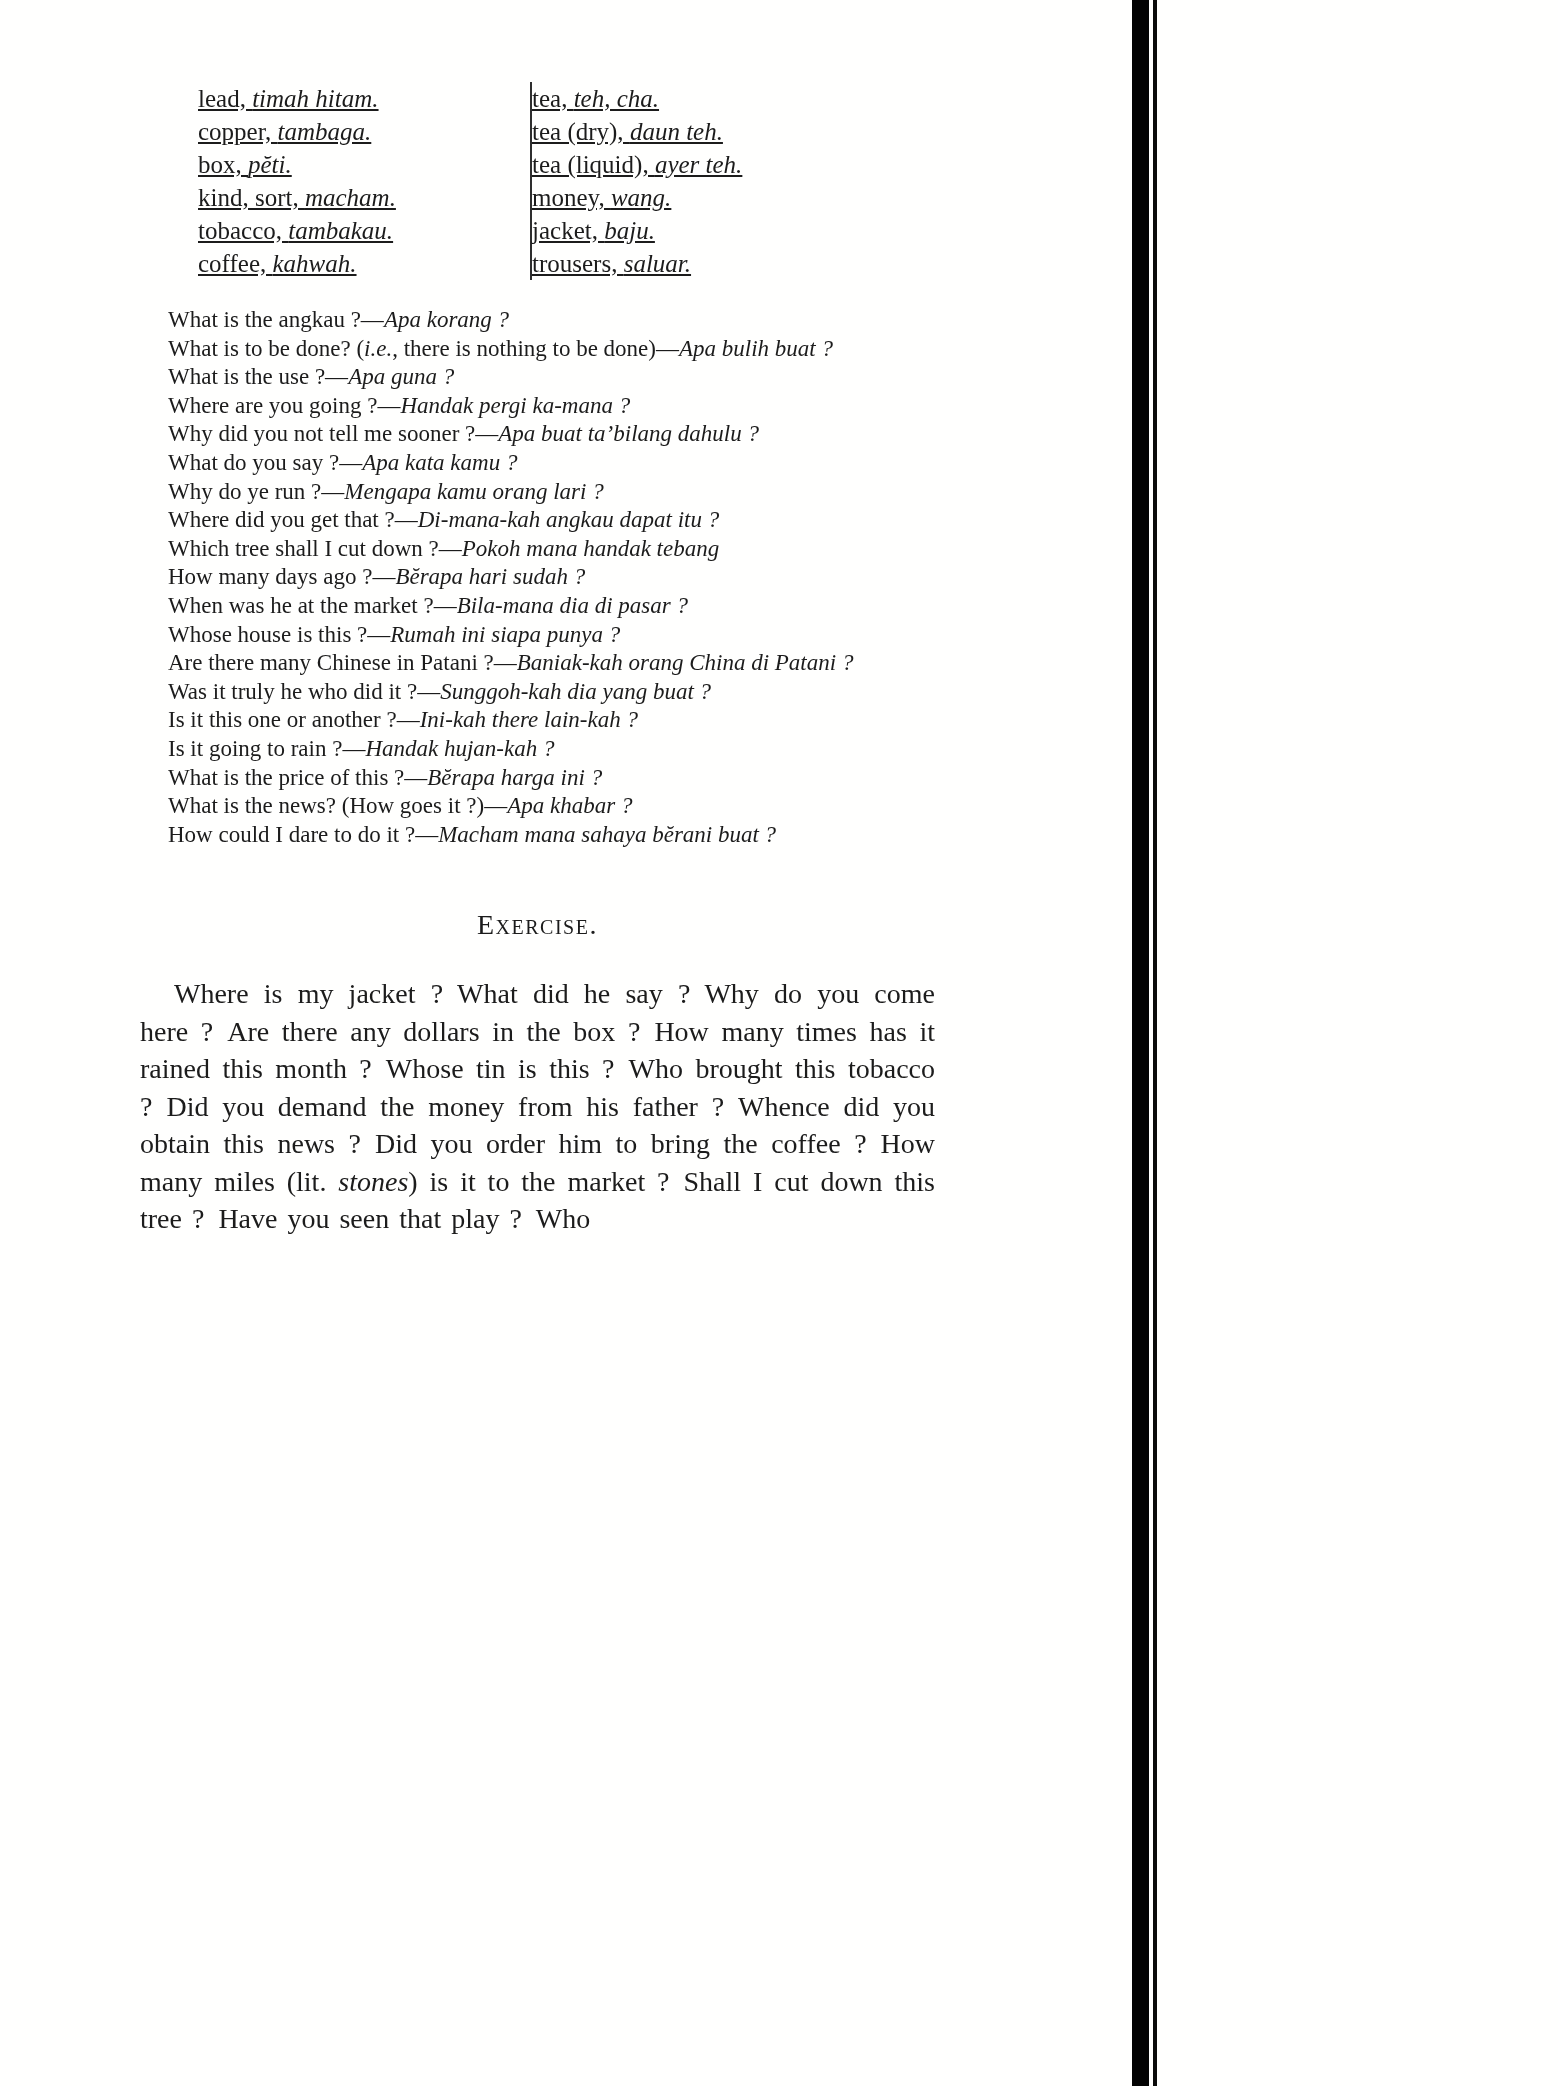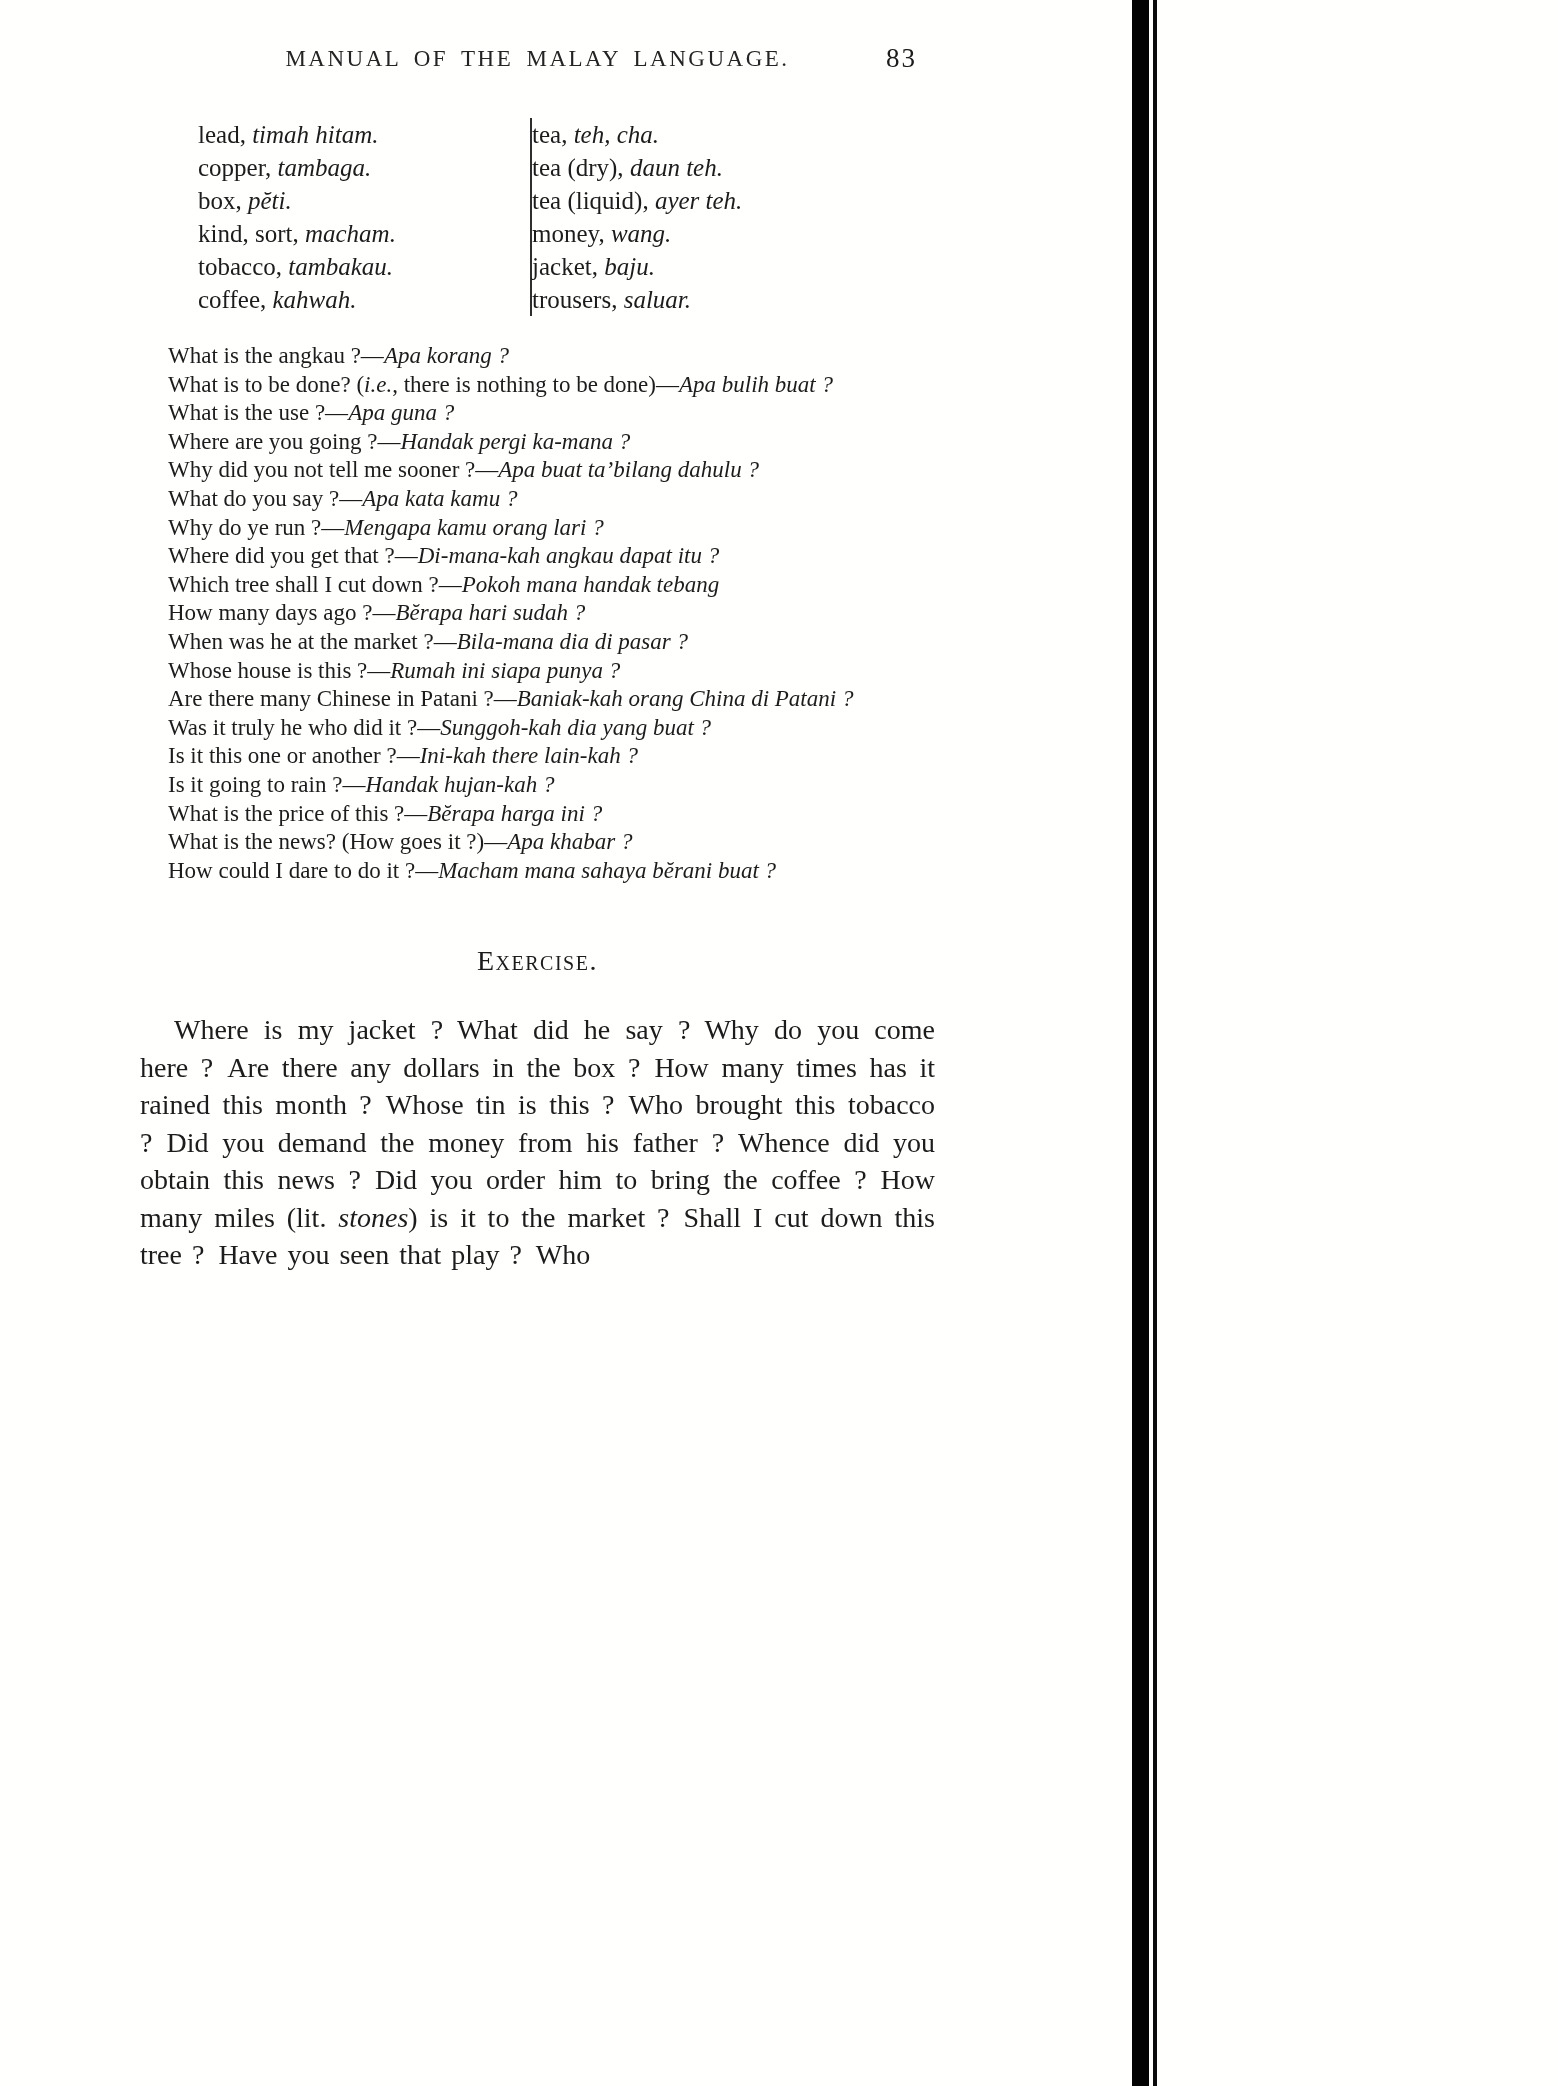--- a/index.html
+++ b/index.html
@@ -29,21 +29,21 @@
     top: -3px;
     font-size: 27px;
     letter-spacing: 2px;
   }
 
   .vocab { display: flex; margin-top: 36px; }
   .vcol { width: 390px; }
   .vleft { padding-left: 58px; }
   .vright { width: 400px; }
   .vdivider { width: 2px; background: #2e2e2e; }
-  .ventry { margin: 0; font-size: 25px; line-height: 33px; white-space: nowrap; }
+  .ventry { margin: 0; font-size: 25px; line-height: 33px; white-space: nowrap; text-decoration: underline; }
 
   .it { font-style: italic; }
 
   .sechead {
     margin: 0;
     text-align: center;
     font-weight: normal;
     font-variant: small-caps;
     font-size: 28px;
     letter-spacing: 1.5px;
@@ -72,24 +72,20 @@
 
   .spine  { position: absolute; top: 0; left: 1132px; width: 17px; height: 2086px; background: #030303; }
   .spine2 { position: absolute; top: 0; left: 1153px; width: 4px;  height: 2086px; background: #0a0a0a; }
 </style>
 </head>
 <body>
 
 <div class="page">
   <div class="content">
 
-    <div class="header">
-      <div class="running-title">MANUAL OF THE MALAY LANGUAGE.</div>
-      <div class="page-number">83</div>
-    </div>
 
     <div class="vocab">
       <div class="vcol vleft">
         <p class="ventry"><span>lead, </span><span class="it">timah hitam.</span></p>
         <p class="ventry"><span>copper, </span><span class="it">tambaga.</span></p>
         <p class="ventry"><span>box, </span><span class="it">pĕti.</span></p>
         <p class="ventry"><span>kind, sort, </span><span class="it">macham.</span></p>
         <p class="ventry"><span>tobacco, </span><span class="it">tambakau.</span></p>
         <p class="ventry"><span>coffee, </span><span class="it">kahwah.</span></p>
       </div>

